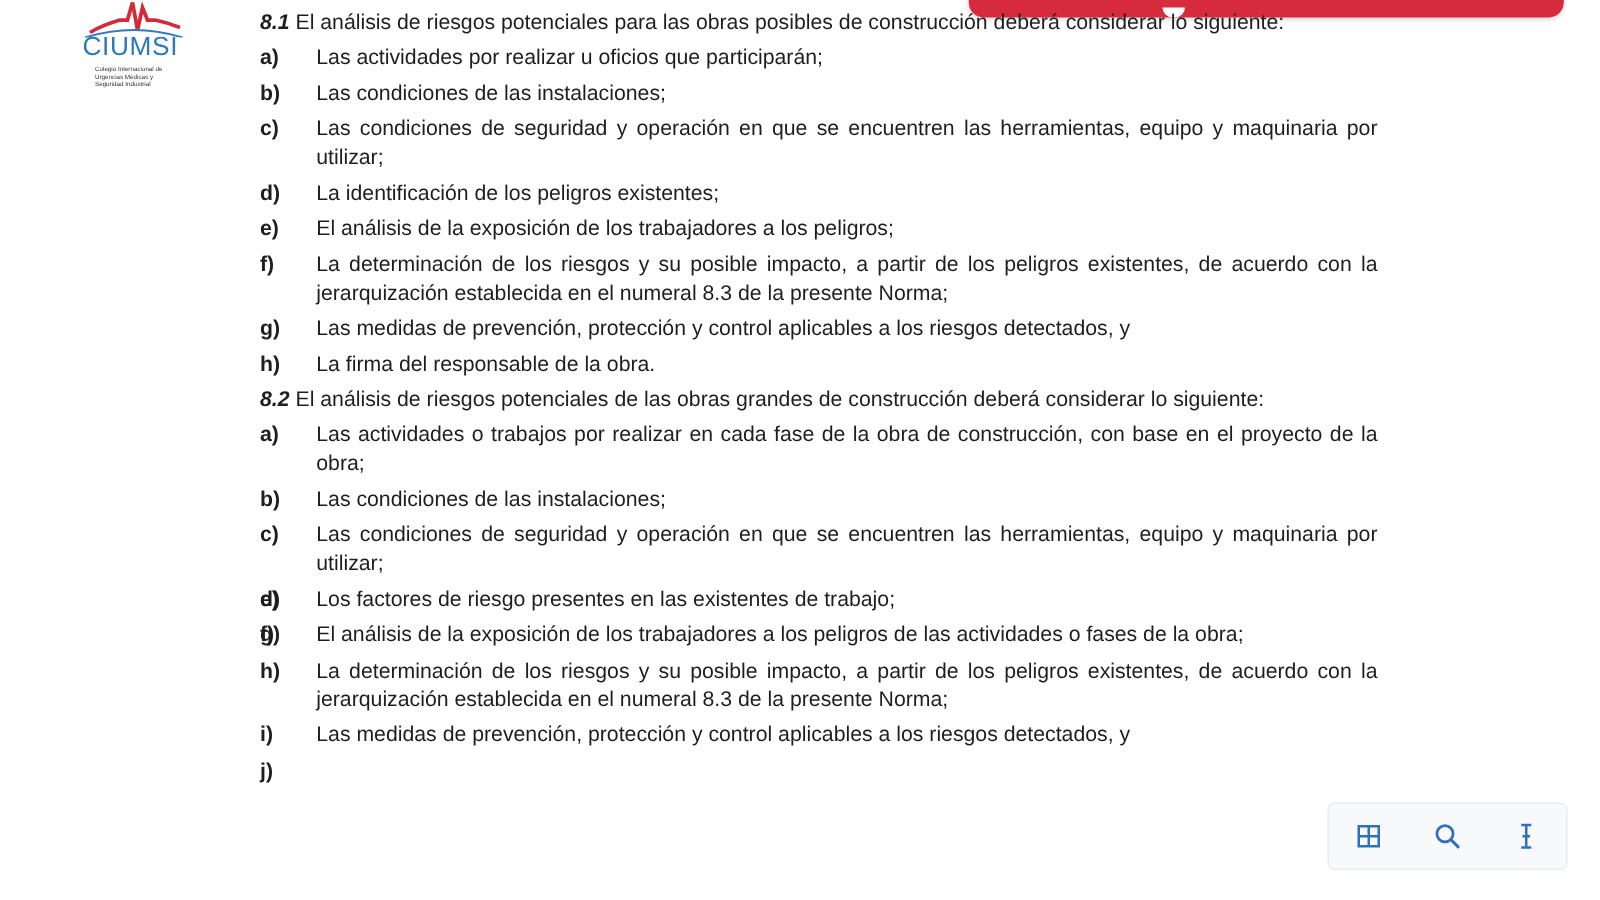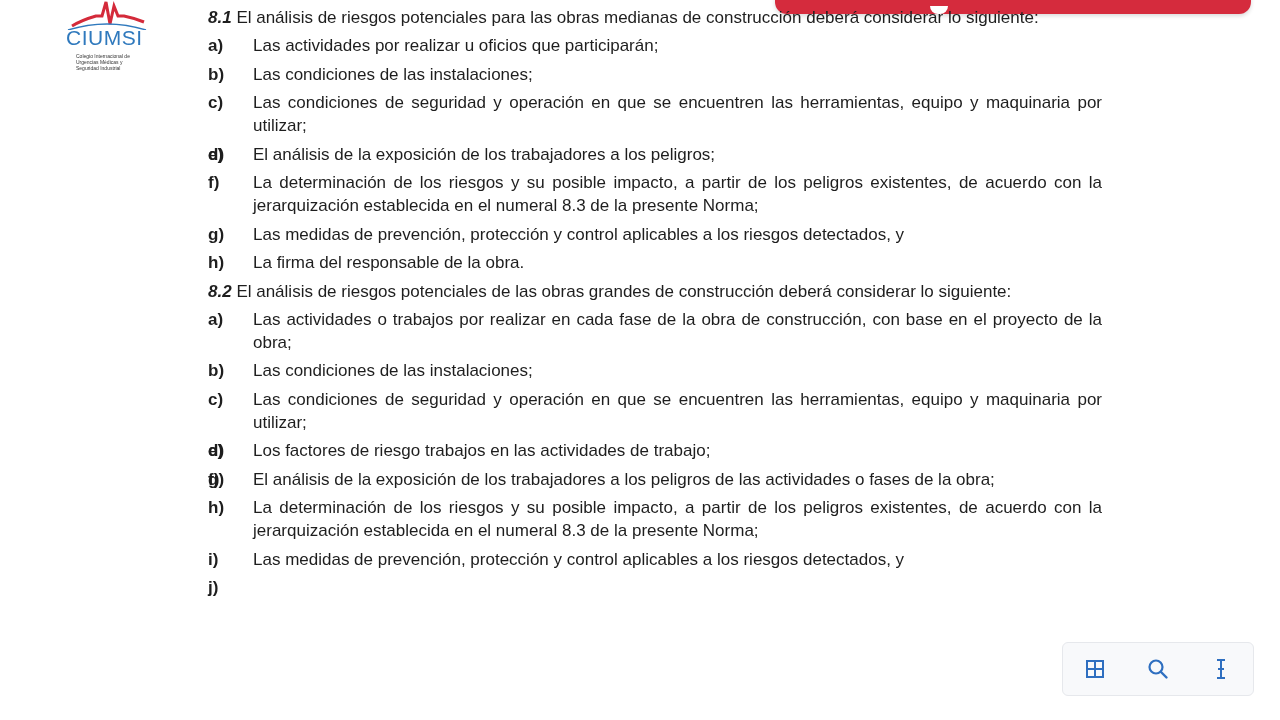--- a/index.html
+++ b/index.html
@@ -37,36 +37,36 @@
   </svg>
   <div class="brand">CIUMSI</div>
   <div class="sub">Colegio Internacional de Urgencias Médicas y Seguridad Industrial</div>
 </div>
 
 <div class="redbar">
     <div class="dot"></div>
   </div>
 
 <div class="doc">
-  <div class="para"><span class="indent"></span><b>8.1</b> <span>El análisis de riesgos potenciales para las obras medianas de construcción deberá considerar  lo siguiente:</span></div>
+  <div class="para"><span class="indent"></span><b>8.1</b> <span>El análisis de riesgos potenciales para las obras posibles de construcción deberá considerar  lo siguiente:</span></div>
   <div class="item"><span class="lbl">a)</span><span>Las actividades por realizar u oficios que participarán;</span></div>
   <div class="item"><span class="lbl">b)</span><span>Las condiciones de las instalaciones;</span></div>
   <div class="item"><span class="lbl">c)</span><span>Las condiciones de seguridad y operación en que se encuentren las herramientas, equipo y maquinaria por utilizar;</span></div>
-  <div class="item"><span class="lbl">d)</span></div>
+  <div class="item"><span class="lbl">d)</span><span>La identificación de los peligros existentes;</span></div>
   <div class="item"><span class="lbl">e)</span><span>El análisis de la exposición de los trabajadores a los peligros;</span></div>
   <div class="item"><span class="lbl">f)</span><span>La determinación de los riesgos y su posible impacto, a partir de los peligros existentes, de acuerdo con la jerarquización establecida en el numeral 8.3 de la presente Norma;</span></div>
   <div class="item"><span class="lbl">g)</span><span>Las medidas de prevención, protección y control aplicables a los riesgos detectados, y</span></div>
   <div class="item"><span class="lbl">h)</span><span>La firma del responsable de la obra.</span></div>
 
   <div class="para"><span class="indent"></span><b>8.2</b> <span>El análisis de riesgos potenciales de las obras grandes de construcción deberá considerar lo siguiente:</span></div>
   <div class="item"><span class="lbl">a)</span><span>Las actividades o trabajos por realizar en cada fase de la obra de construcción, con base en el proyecto de la obra;</span></div>
   <div class="item"><span class="lbl">b)</span><span>Las condiciones de las instalaciones;</span></div>
   <div class="item"><span class="lbl">c)</span><span>Las condiciones de seguridad y operación en que se encuentren las herramientas, equipo y maquinaria por utilizar;</span></div>
   <div class="item"><span class="lbl">d)</span></div>
-  <div class="item"><span class="lbl">e)</span><span>Los factores de riesgo trabajos en las actividades de trabajo;</span></div>
+  <div class="item"><span class="lbl">e)</span><span>Los factores de riesgo presentes en las existentes de trabajo;</span></div>
   <div class="item"><span class="lbl">f)</span></div>
   <div class="item"><span class="lbl">g)</span><span>El análisis de la exposición de los trabajadores a los peligros de las actividades o fases de la obra;</span></div>
   <div class="item"><span class="lbl">h)</span><span>La determinación de los riesgos y su posible impacto, a partir de los peligros existentes, de acuerdo con la jerarquización establecida en el numeral 8.3 de la presente Norma;</span></div>
   <div class="item"><span class="lbl">i)</span><span>Las medidas de prevención, protección y control aplicables a los riesgos detectados, y</span></div>
   <div class="item"><span class="lbl">j)</span></div>
 </div>
 
 <div class="toolbar">
   <div class="tb-btn" title="Thumbnails">
     <svg width="20" height="20" viewBox="0 0 20 20">

